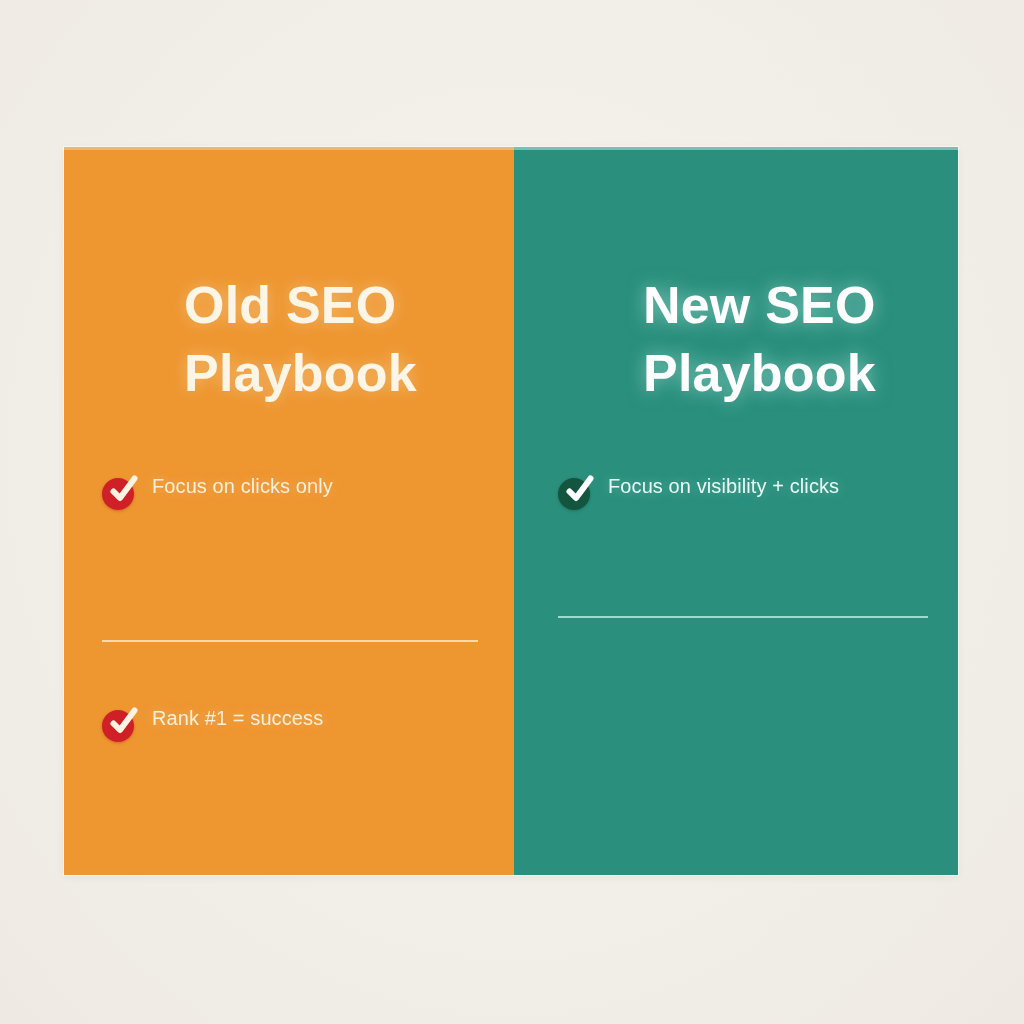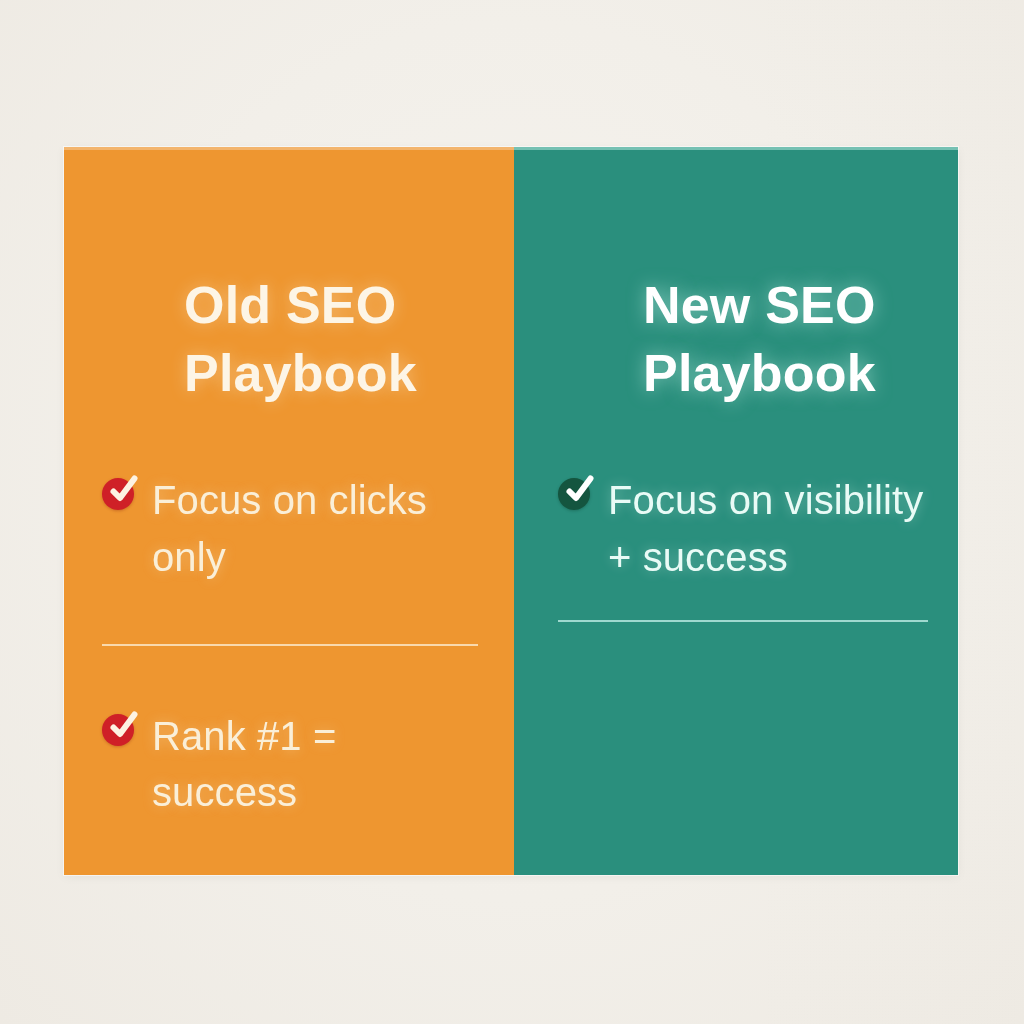--- a/index.html
+++ b/index.html
@@ -141,21 +141,21 @@
   .check svg {
     position: absolute;
     left: 1px;
     top: -6px;
     width: 40px;
     height: 40px;
     overflow: visible;
   }
 
   .point-text {
-    font-size: 40px;
+    font-size: 20px;
     line-height: 1.42;
     font-weight: 400;
     letter-spacing: .1px;
   }
   .panel--old .point-text {
     color: #faefd8;
     text-shadow: 0 0 12px rgba(255,244,218,.35);
     max-width: 340px;
   }
   .panel--new .point-text {
@@ -227,21 +227,21 @@
 
       <div class="points">
 
         <div class="point point--first">
           <span class="check">
             <span class="disc"></span>
             <svg viewBox="0 0 40 40" aria-hidden="true">
               <path d="M10.5 21.5 L17 28 L31.5 8.5" fill="none" stroke="#FFFFFF" stroke-width="6" stroke-linecap="round" stroke-linejoin="round"></path>
             </svg>
           </span>
-          <span class="point-text">Focus on visibility + success</span>
+          <span class="point-text">Focus on visibility + clicks</span>
         </div>
 
         <hr class="divider">
 
 
       </div>
     </section>
 
   </div>
 </div>

